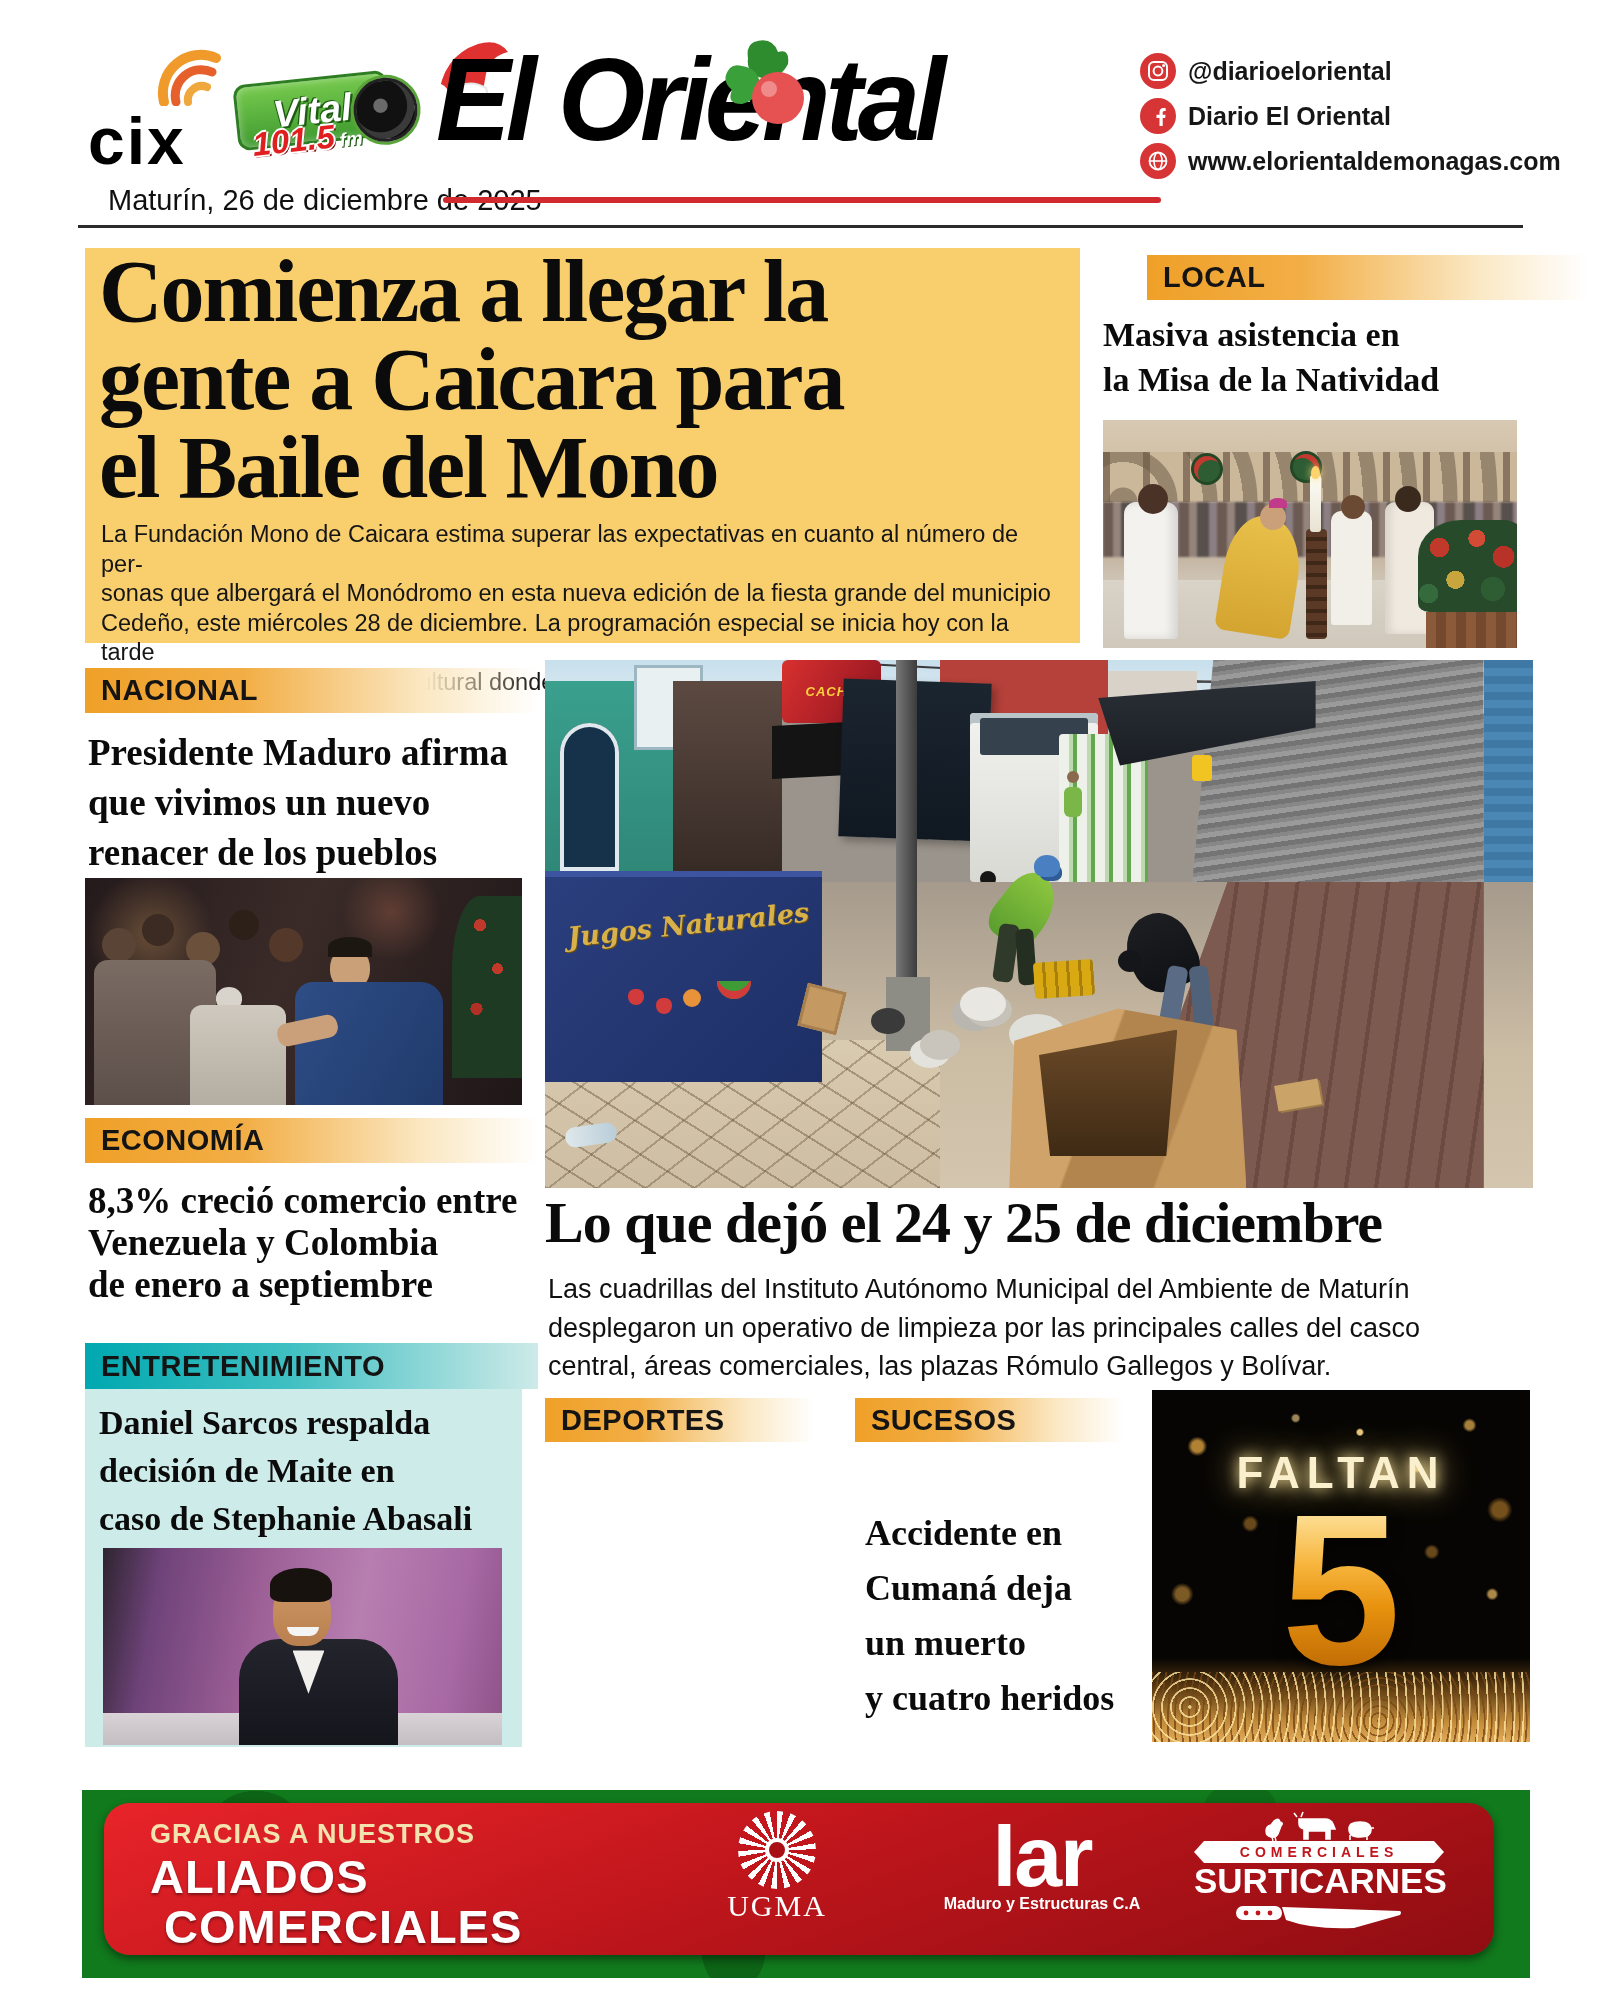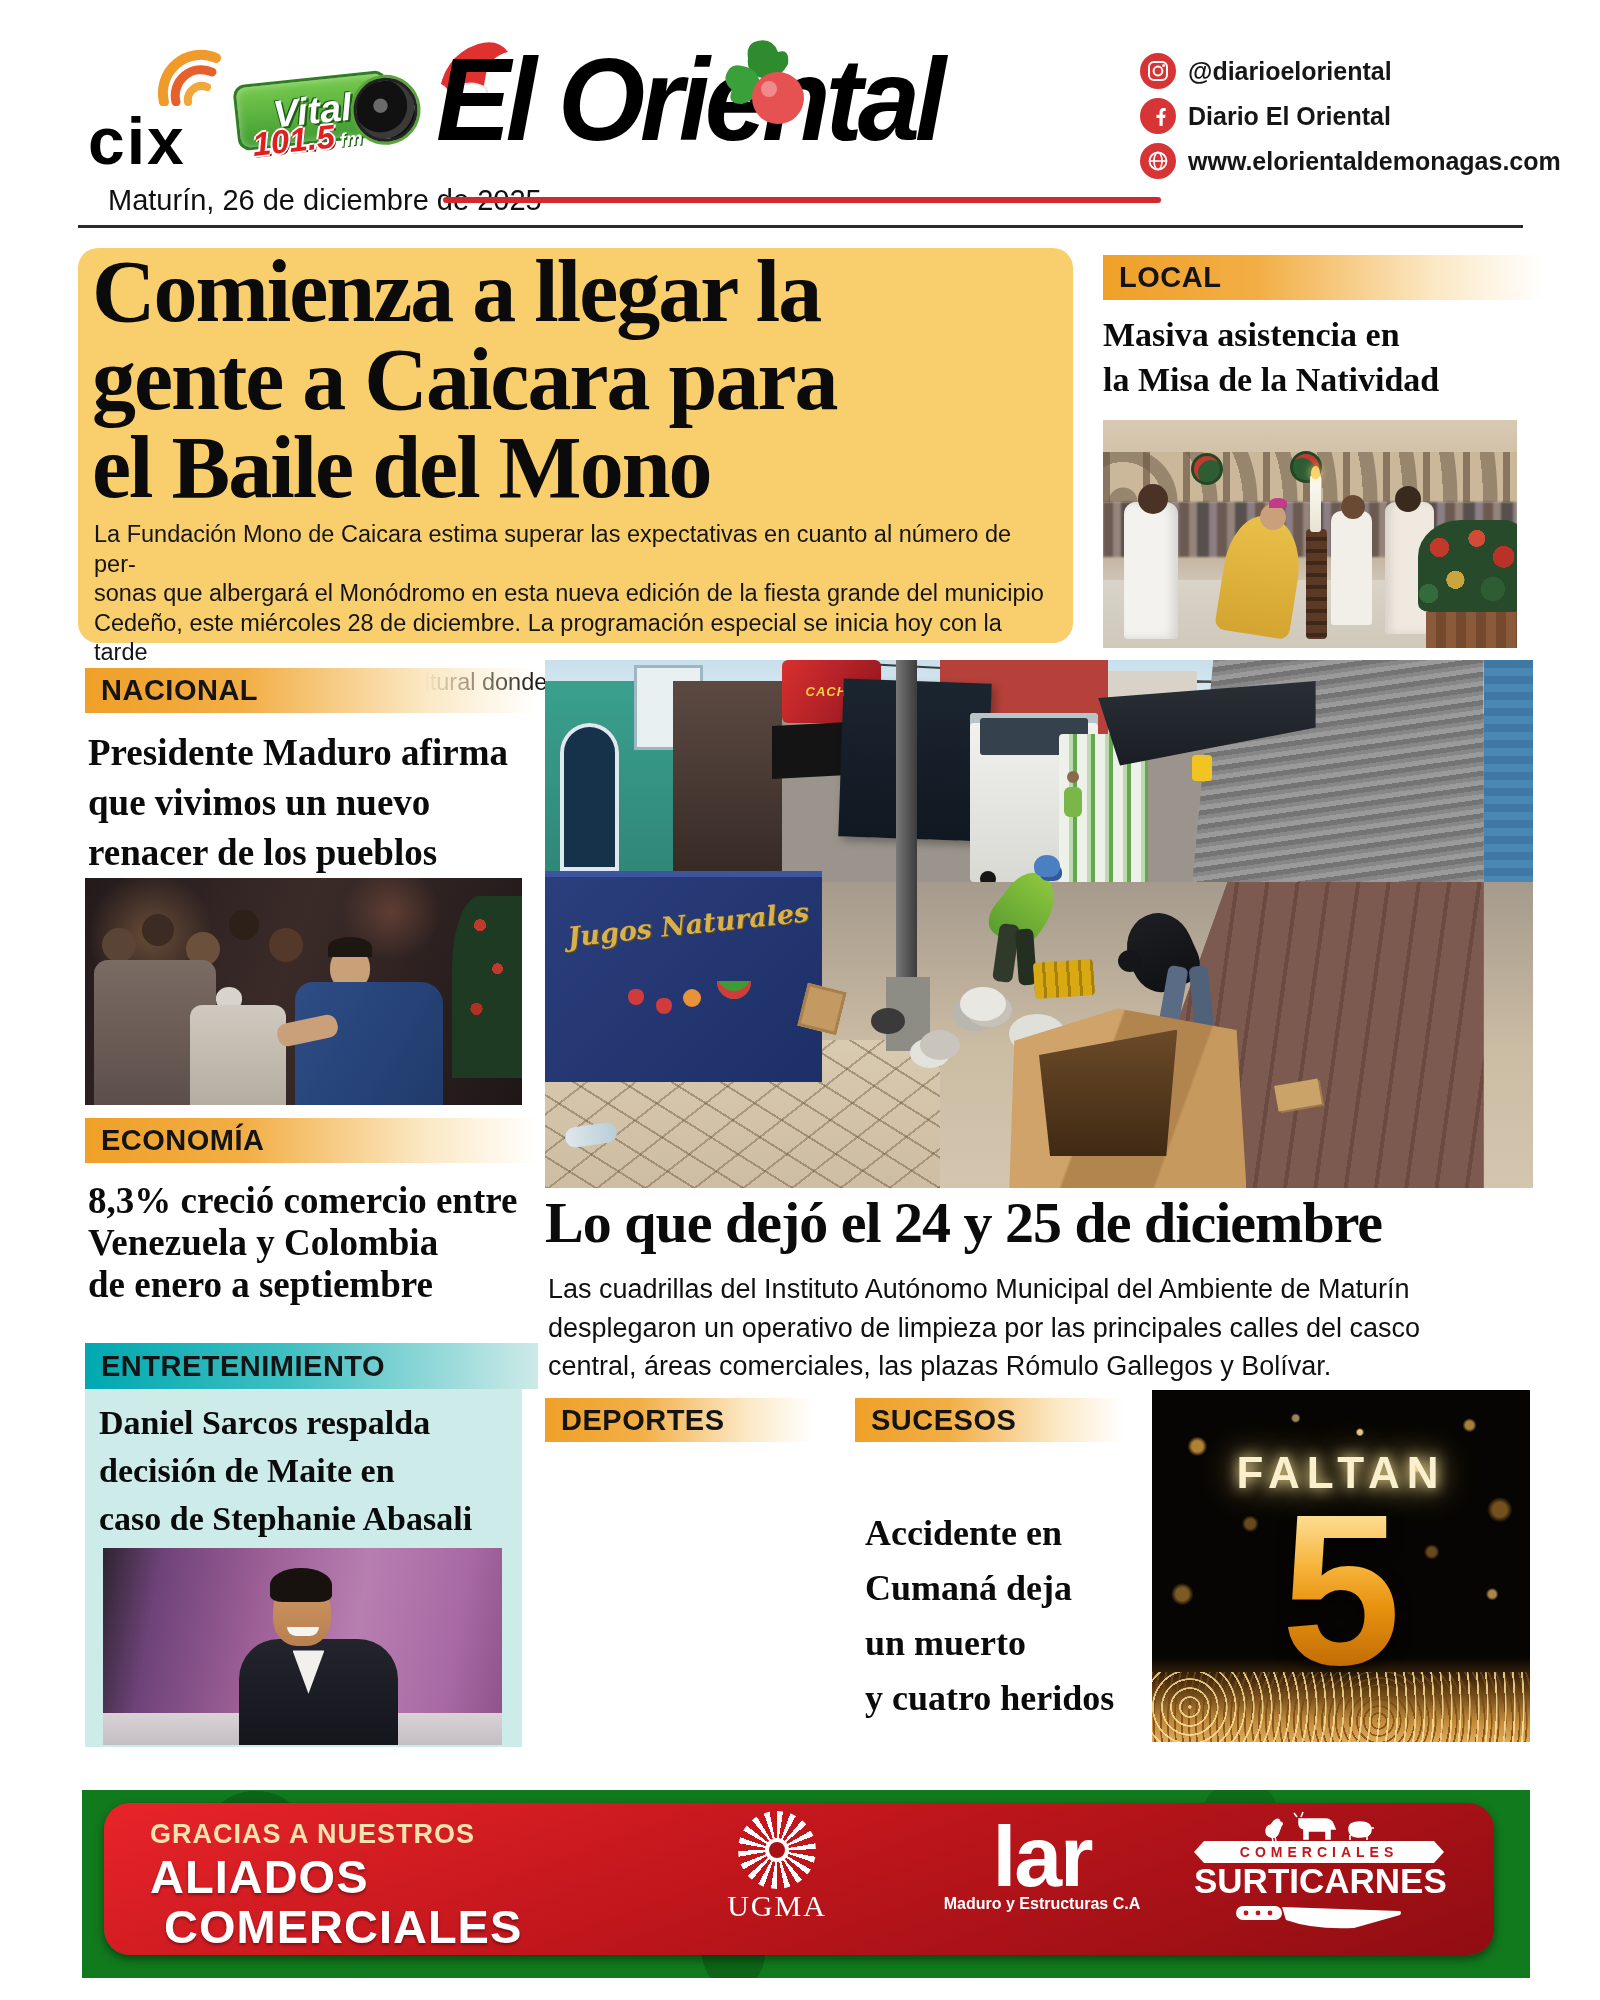--- a/index.html
+++ b/index.html
@@ -31,26 +31,26 @@
   .soc-ic{width:36px;height:36px;border-radius:50%;background:#d63435;display:flex;align-items:center;justify-content:center;flex:0 0 36px;}
   .soc-txt{font-size:25px;font-weight:600;color:#161616;}
 
   
   .badge{position:absolute;height:45px;display:flex;align-items:center;padding-left:16px;
       font-size:29px;font-weight:600;color:#141414;letter-spacing:.5px;}
   .badge.orange{background:linear-gradient(90deg,#efa028 0%,#f2ae45 35%,#fbe8c4 75%,rgba(255,255,255,0) 100%);}
   .badge.teal{background:linear-gradient(90deg,#00a8b0 0%,#3fbfc2 45%,#cdeae8 100%);}
   .hl{position:absolute;font-family:"Liberation Serif",serif;font-weight:bold;color:#0b0b0b;}
 
-  #top-panel{left:78px;top:248px;width:995px;height:395px;background:#f9cf6e;border-radius:20px;}
+  #top-panel{left:85px;top:248px;width:995px;height:395px;background:#f9cf6e;}
   #top-headline{left:14px;top:0px;font-size:88px;line-height:88px;letter-spacing:-2px;}
   #top-lead{left:16px;top:272px;width:962px;font-size:23.5px;line-height:29.5px;color:#151515;font-weight:500;
       font-family:"Liberation Sans",sans-serif;}
 
-  #badge-local{left:1103px;top:255px;width:425px;}
+  #badge-local{left:1147px;top:255px;width:425px;}
   #local-hl{left:1103px;top:312px;font-size:34px;line-height:45px;}
   #badge-nacional{left:85px;top:668px;width:437px;}
   #nacional-hl{left:88px;top:728px;font-size:37px;line-height:50px;}
   #badge-economia{left:85px;top:1118px;width:437px;}
   #economia-hl{left:88px;top:1180px;font-size:37px;line-height:42px;}
   #badge-ent{left:85px;top:1343px;width:437px;height:46px;}
   #ent-panel{left:85px;top:1389px;width:437px;height:358px;background:#cdebe9;}
   #ent-hl{left:14px;top:10px;position:absolute;font-family:"Liberation Serif",serif;font-weight:bold;color:#0b0b0b;
       font-size:34px;line-height:48px;}
   #center-hl{left:545px;top:1192px;width:990px;font-size:58px;line-height:62px;letter-spacing:-1px;}

